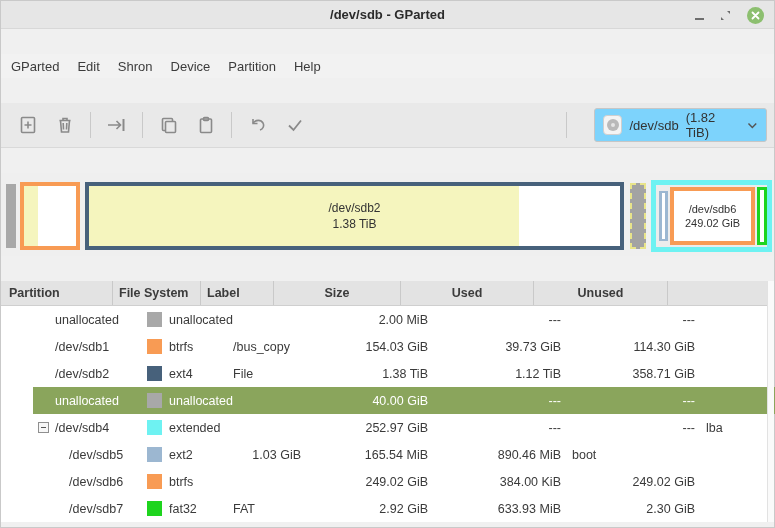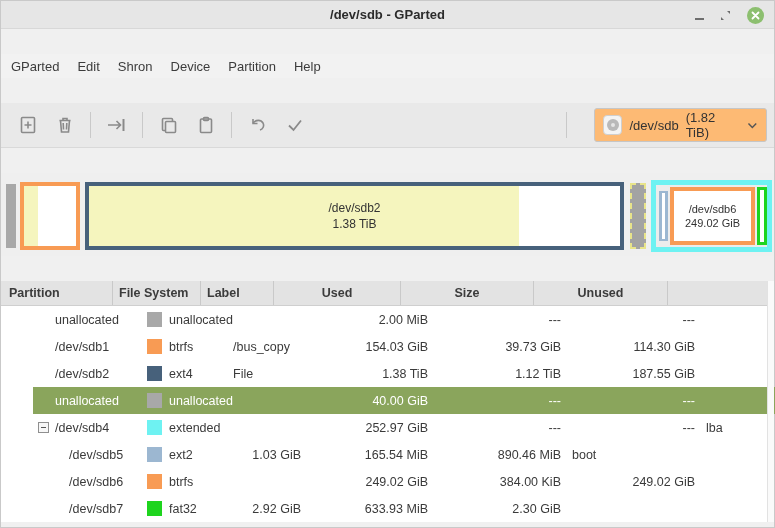--- a/index.html
+++ b/index.html
@@ -18,21 +18,21 @@
 
   
   .menubar { height:24px; background:#f2f2f2; display:flex; align-items:center; padding-left:1px; flex:0 0 auto; }
   .menu-item { font-size:13px; color:#3c3c3c; padding:3px 9px; }
 
   
   .toolbar { height:45px; background:#e9e9e9; border-bottom:1px solid #d9d9d9; display:flex; align-items:center; padding:0 7px 0 8px; flex:0 0 auto; }
   .tbtn { width:37px; height:34px; display:flex; align-items:center; justify-content:center; }
   .tbtn svg { stroke:#8a8a8a; fill:none; stroke-width:1.6; }
   .tsep { width:1px; height:26px; background:#c9c9c9; margin:0 7px; }
-  .device-combo { margin-left:20px; height:34px; width:173px; background:#fdba74; border:1px solid #c6c6c6;
+  .device-combo { margin-left:20px; height:34px; width:173px; background:#7dd3fc; border:1px solid #c6c6c6;
                   border-radius:3px; display:flex; align-items:center; padding:0 8px; gap:7px; }
   .drive-icon { width:20px; height:20px; border:1px solid #cfcfcf; border-radius:4px; background:#f4f4f4;
                 display:flex; align-items:center; justify-content:center; }
   .drive-icon .platter { width:12px; height:12px; border-radius:50%; background:#b9b9b9; position:relative; }
   .drive-icon .platter::after { content:""; position:absolute; left:4px; top:4px; width:4px; height:4px; border-radius:50%; background:#e6e6e6; }
   .device-name { font-size:13px; color:#333; }
   .device-size { font-size:13px; color:#333; margin-left:auto; }
 
   
   .visual-area { height:83px; background:#efefef; position:relative; flex:0 0 auto; }
@@ -192,22 +192,22 @@
       </div>
       <div class="seg-sdb7"></div>
     </div>
   </div>
 
   <div class="table-wrap">
     <div class="grid thead">
       <div class="th left">Partition</div>
       <div class="th left2">File System</div>
       <div class="th left2">Label</div>
+      <div class="th center">Size</div>
       <div class="th center">Used</div>
-      <div class="th center">Size</div>
       <div class="th center">Unused</div>
     </div>
 
     <div class="grid trow">
       <div class="cell part">unallocated</div>
       <div class="cell fs">
           <span class="swatch" style="background-color: rgb(168, 168, 168);"></span>
           <span>unallocated</span>
         </div>
       <div class="cell"></div>
@@ -232,21 +232,21 @@
 
     <div class="grid trow">
       <div class="cell part">/dev/sdb2</div>
       <div class="cell fs">
           <span class="swatch" style="background-color: rgb(71, 97, 123);"></span>
           <span>ext4</span>
         </div>
       <div class="cell">File</div>
       <div class="cell num">1.38 TiB</div>
       <div class="cell num">1.12 TiB</div>
-      <div class="cell num">187.55 GiB</div>
+      <div class="cell num">358.71 GiB</div>
       <div class="cell flags"></div>
     </div>
 
     <div class="grid trow selected">
       <div class="cell part">unallocated</div>
       <div class="cell fs">
           <span class="swatch" style="background-color: rgb(168, 168, 168);"></span>
           <span>unallocated</span>
         </div>
       <div class="cell"></div>
@@ -296,20 +296,21 @@
       <div class="cell num">249.02 GiB</div>
       <div class="cell flags"></div>
     </div>
 
     <div class="grid trow indent">
       <div class="cell part">/dev/sdb7</div>
       <div class="cell fs">
           <span class="swatch" style="background-color: rgb(30, 212, 30);"></span>
           <span>fat32</span>
         </div>
+      <div class="cell">FAT</div>
       <div class="cell num">2.92 GiB</div>
       <div class="cell num">633.93 MiB</div>
       <div class="cell num">2.30 GiB</div>
       <div class="cell flags"></div>
     </div>
 
     <div class="right-gutter"></div>
   </div>
 
   <div class="statusbar">

